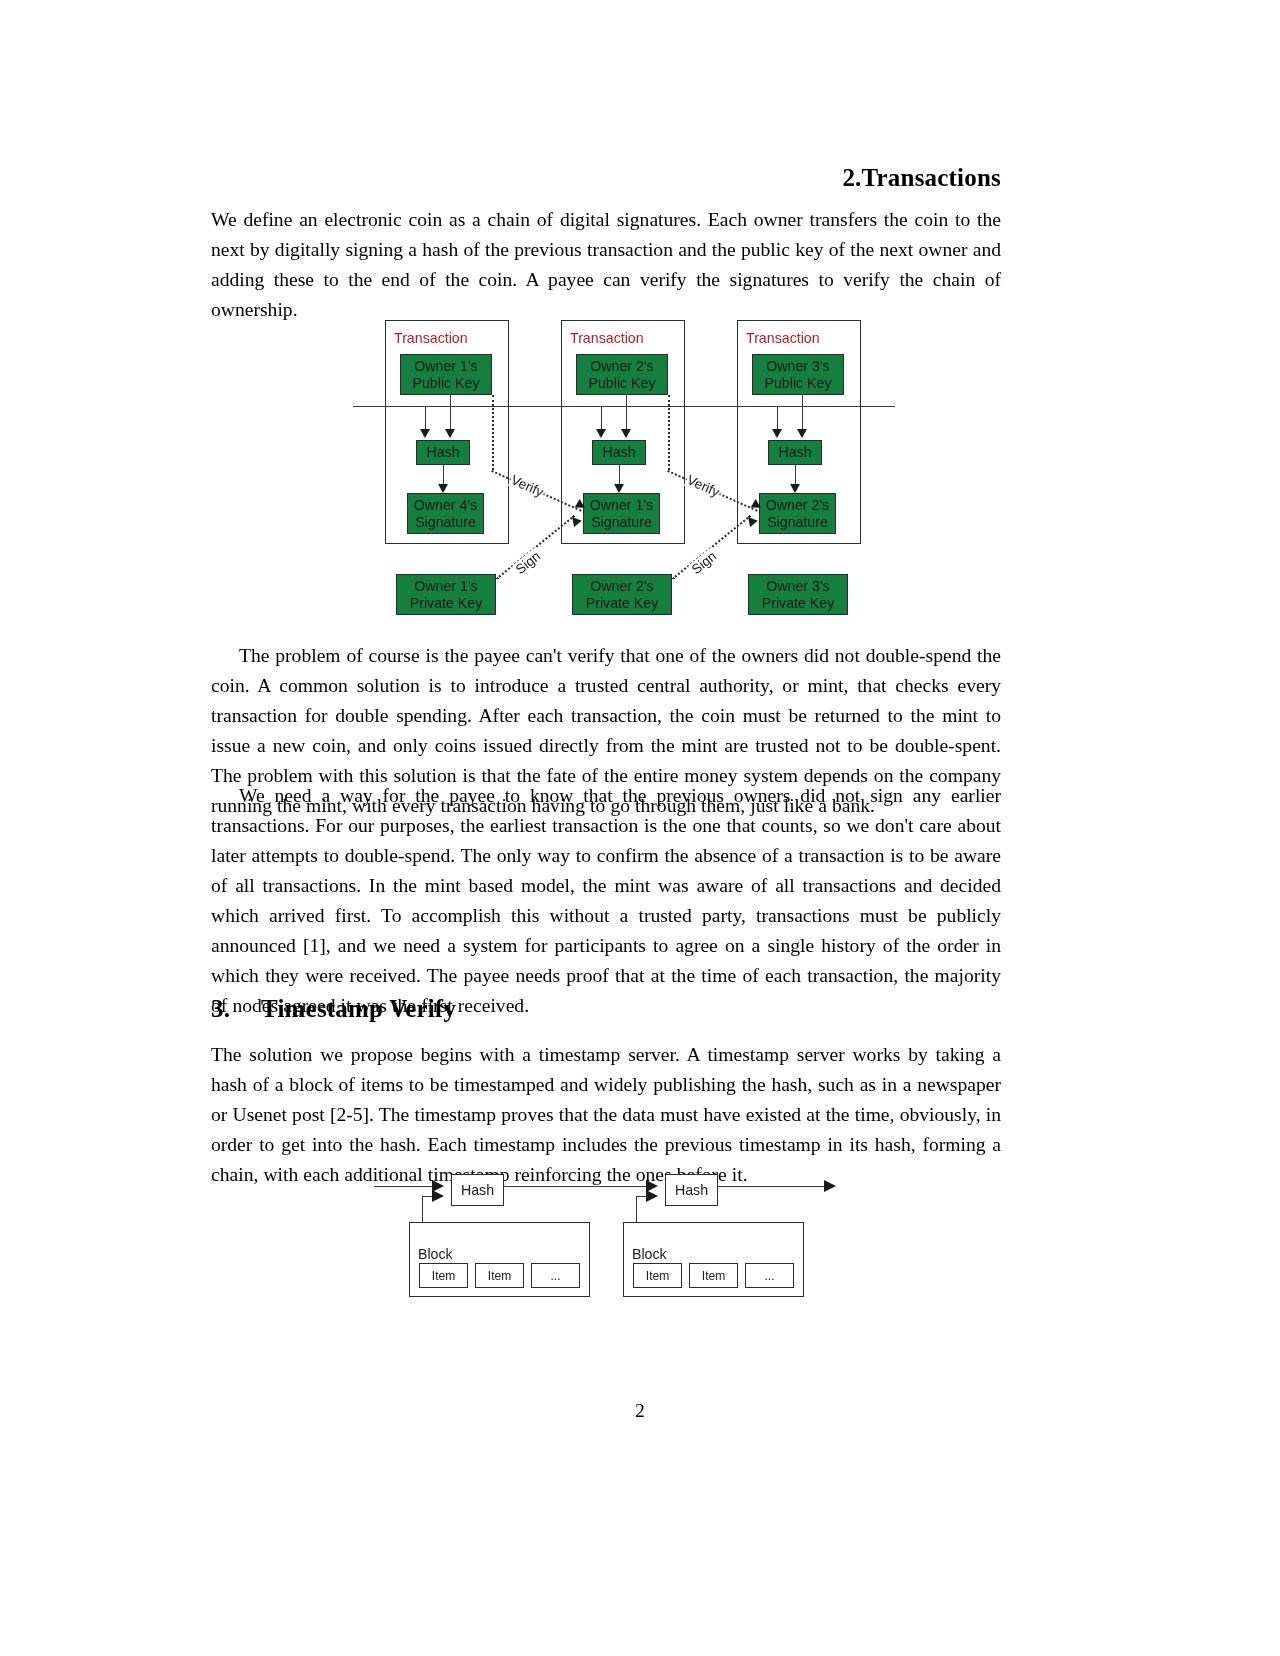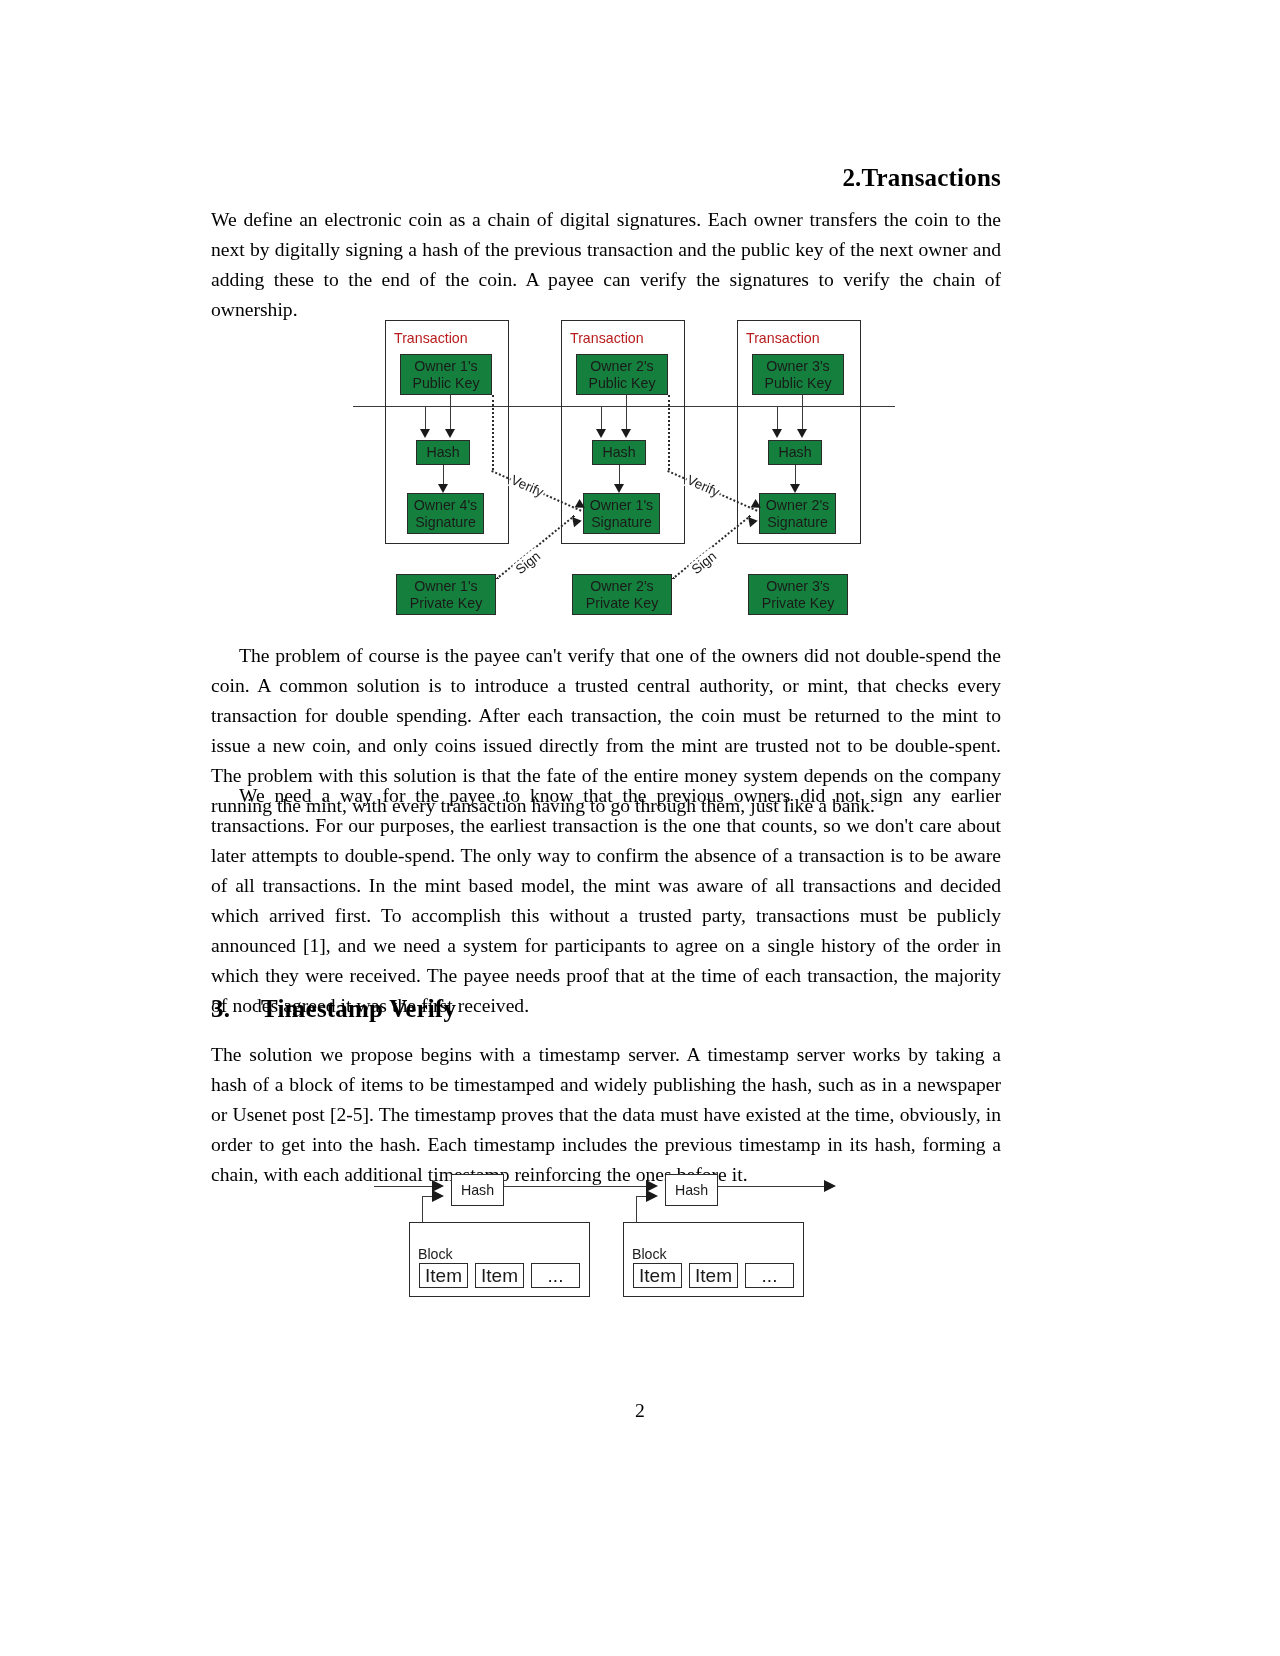--- a/index.html
+++ b/index.html
@@ -165,21 +165,21 @@
     left: 8px;
     top: 23px;
     font-family: "Liberation Sans", sans-serif;
     font-size: 14.2px;
     color: #1a1a1a;
   }
   .ts-item {
     position: absolute;
     border: 1.4px solid #2b2b2b;
     font-family: "Liberation Sans", sans-serif;
-    font-size: 19px;
+    font-size: 12px;
     color: #1a1a1a;
     text-align: center;
     background: #fff;
     box-sizing: border-box;
     display: flex;
     align-items: center;
     justify-content: center;
   }
   .arrowright {
     position: absolute;

